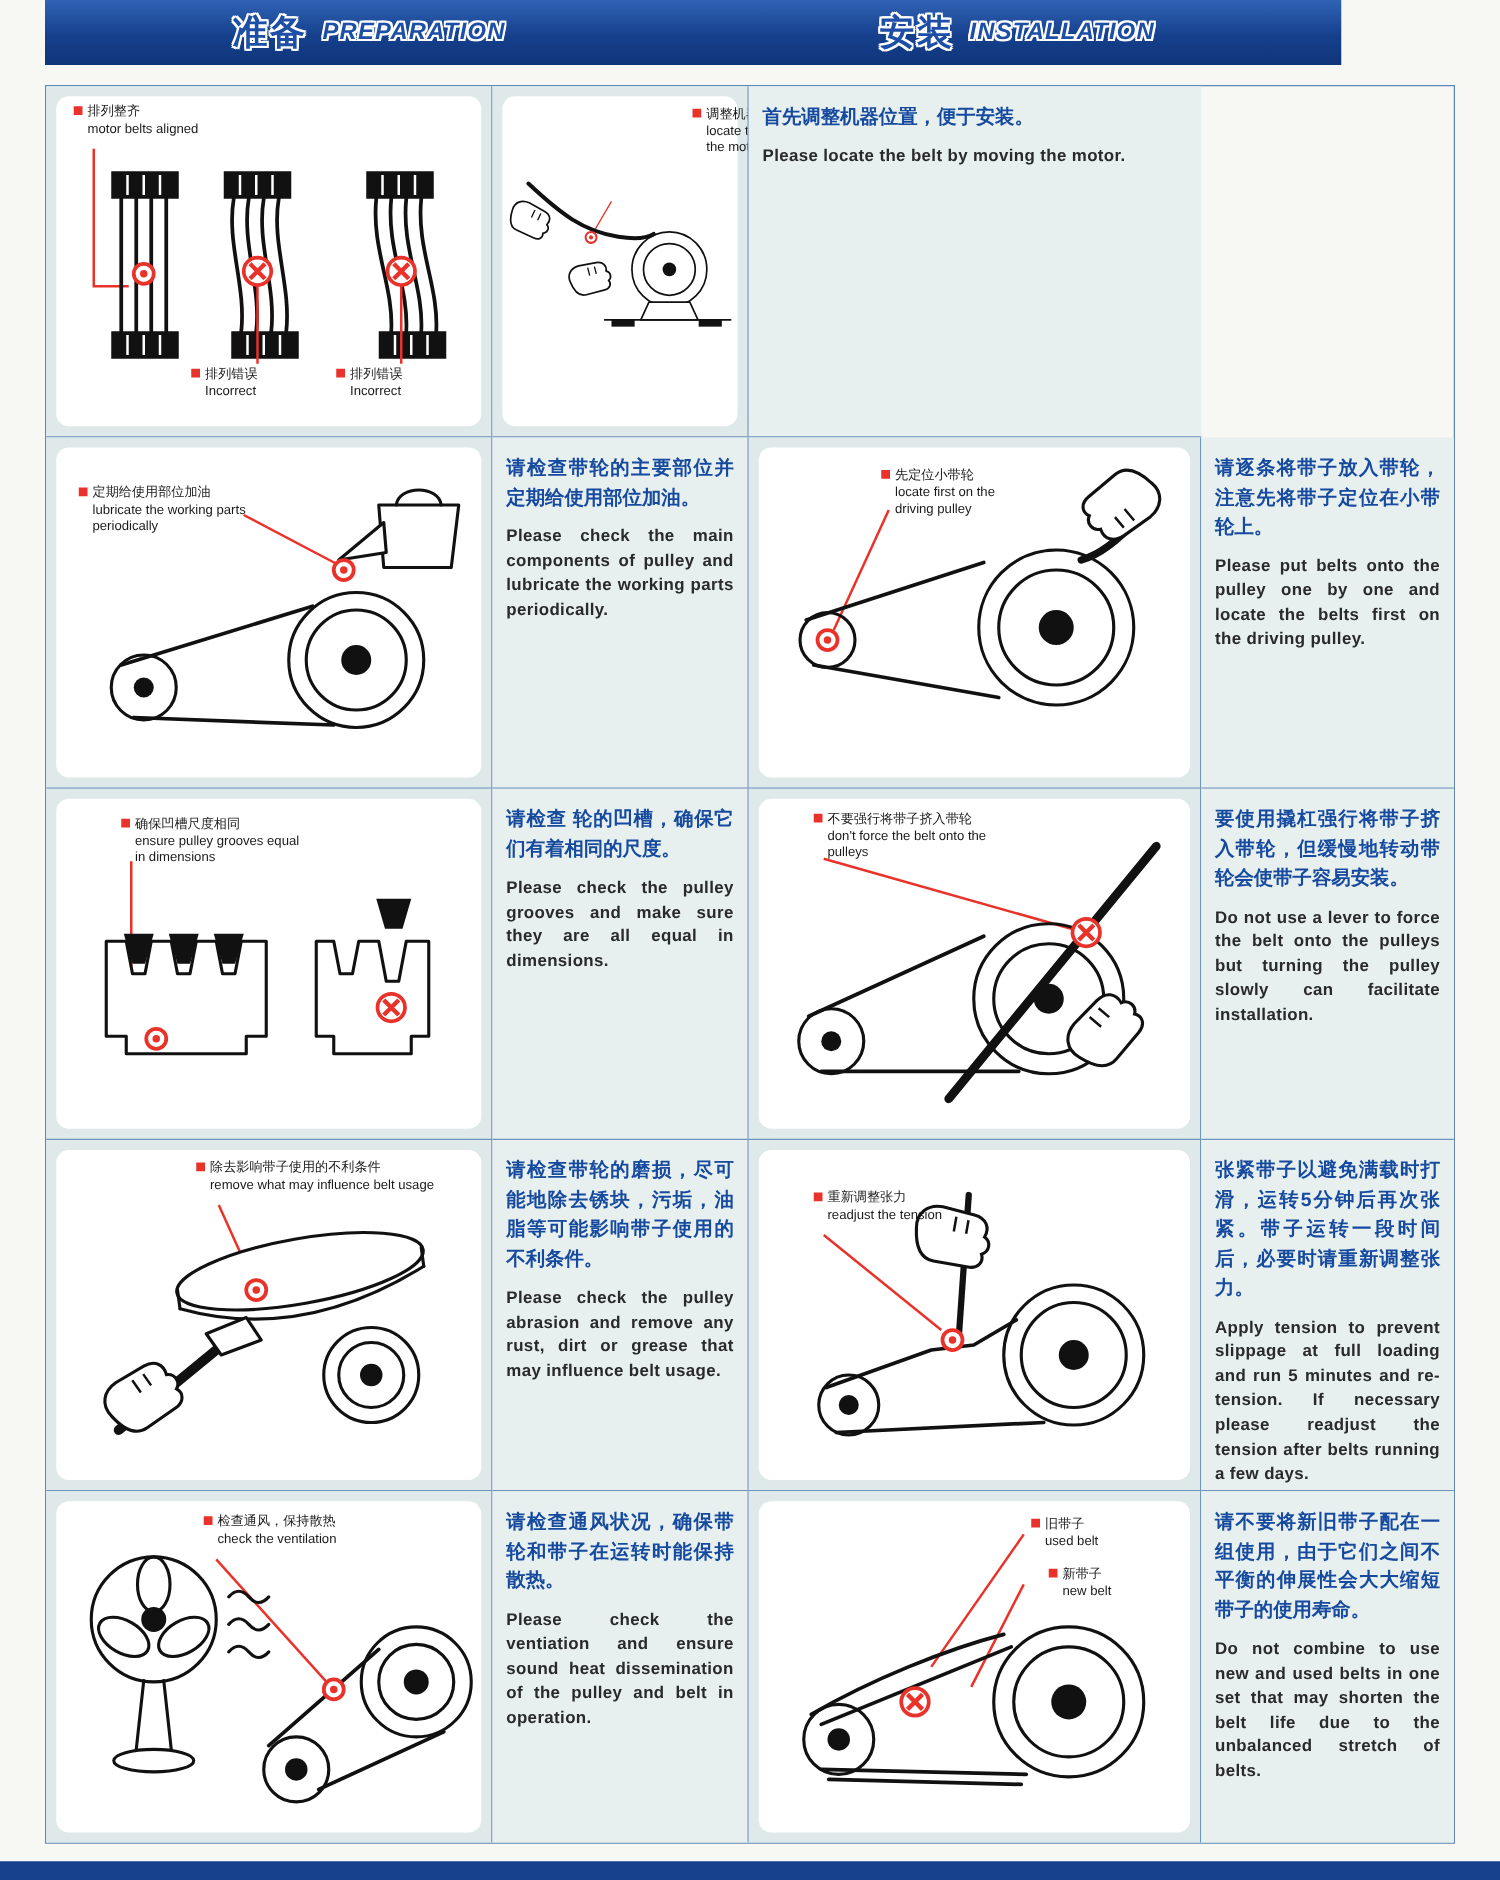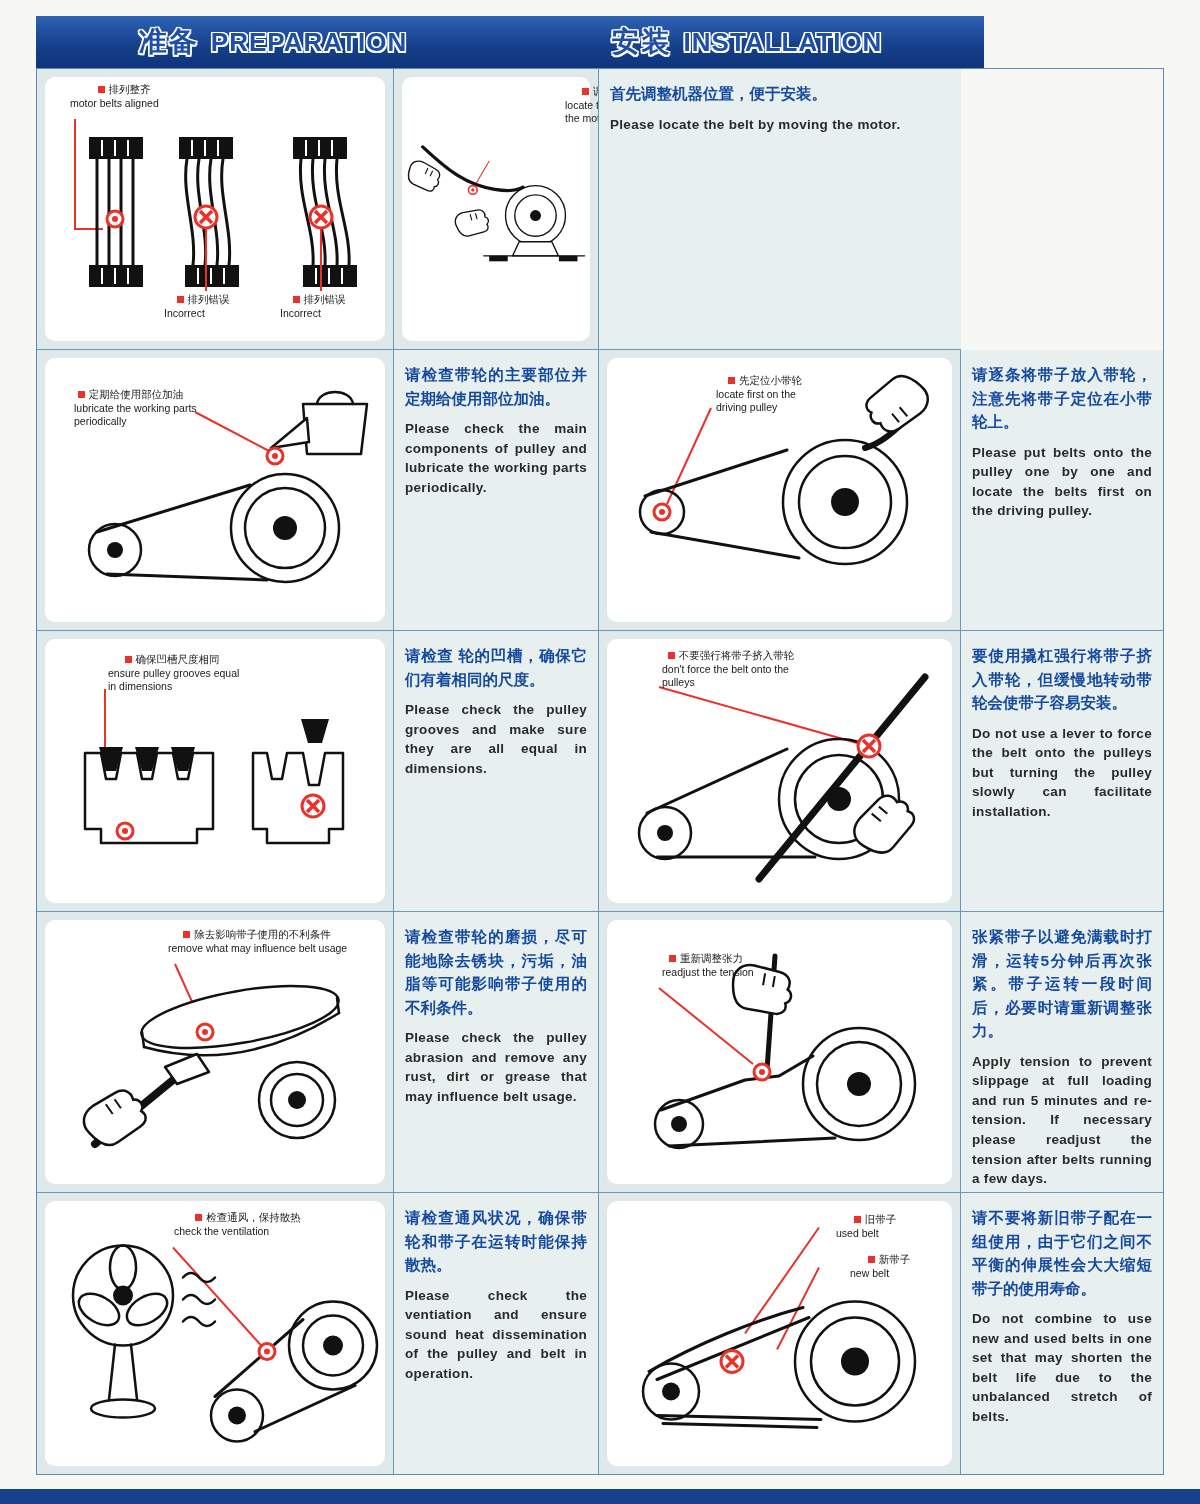--- a/index.html
+++ b/index.html
@@ -1,42 +1,42 @@
 <!DOCTYPE html>
 <html><head>
 <meta charset="utf-8">
 <style>
   html,body{margin:0;padding:0;background:#fff;}
   .page{position:relative;width:1200px;height:1504px;background:#f7f7f4;
         font-family:"Liberation Sans","DejaVu Sans",sans-serif;overflow:hidden;}
 
   
-  .header-bar{position:absolute;left:36px;top:16px;width:948px;height:52px;
+  .header-bar{position:absolute;left:36px;top:0;width:1037px;height:52px;
       background:linear-gradient(180deg,#2f63b5 0%,#16408c 55%,#0f357a 100%);display:flex;}
   .header-half{width:50%;display:flex;align-items:center;justify-content:center;gap:12px;}
   .title-zh,.title-en{color:#1d4fa6;font-weight:bold;
       text-shadow:-1.5px -1.5px 0 #fff,1.5px -1.5px 0 #fff,-1.5px 1.5px 0 #fff,1.5px 1.5px 0 #fff,
                   0 -1.5px 0 #fff,0 1.5px 0 #fff,-1.5px 0 0 #fff,1.5px 0 0 #fff;}
   .title-zh{font-size:28px;letter-spacing:2px;}
-  .title-en{font-size:26px;letter-spacing:1px;}
+  .title-en{font-size:19px;font-style:italic;letter-spacing:1px;}
 
   
   .grid{position:absolute;left:36px;top:68px;width:1128px;border:1px solid #5f89b8;box-sizing:border-box;}
   .row{display:grid;grid-template-columns:357px 205px 362px 202px;height:281px;}
   .cell{border-right:1px solid #6f94bd;border-bottom:1px solid #6f94bd;box-sizing:border-box;overflow:hidden;}
   .row .cell:last-child{border-right:none;}
   .row:last-child .cell{border-bottom:none;}
   .illus{background:#dfe9ea;padding:8px;}
   .textc{background:#e7efef;padding:13px 11px;}
   .art{position:relative;width:100%;height:100%;background:#ffffff;border-radius:10px;}
   .art svg{position:absolute;left:0;top:0;width:100%;height:100%;}
 
   
   .callout{position:absolute;font-size:10.5px;line-height:1.3;color:#1a1a1a;z-index:2;}
-  .lab-zh{white-space:nowrap;text-align:center;}
+  .lab-zh{white-space:nowrap;}
   .lab-en{padding-left:11px;}
   .red-sq{display:inline-block;width:7px;height:7px;background:#e8322a;margin-right:4px;}
 
   
   .zh{color:#164a9e;font-weight:bold;font-size:15.5px;line-height:1.52;margin:0 0 9px;text-align:justify;}
   .en{color:#2a2a2a;font-weight:bold;font-size:13.5px;line-height:1.45;margin:0;text-align:justify;letter-spacing:.3px;}
 
   .footer-bar{position:absolute;left:0;bottom:0;width:1200px;height:15px;background:#16408c;}
 
   

